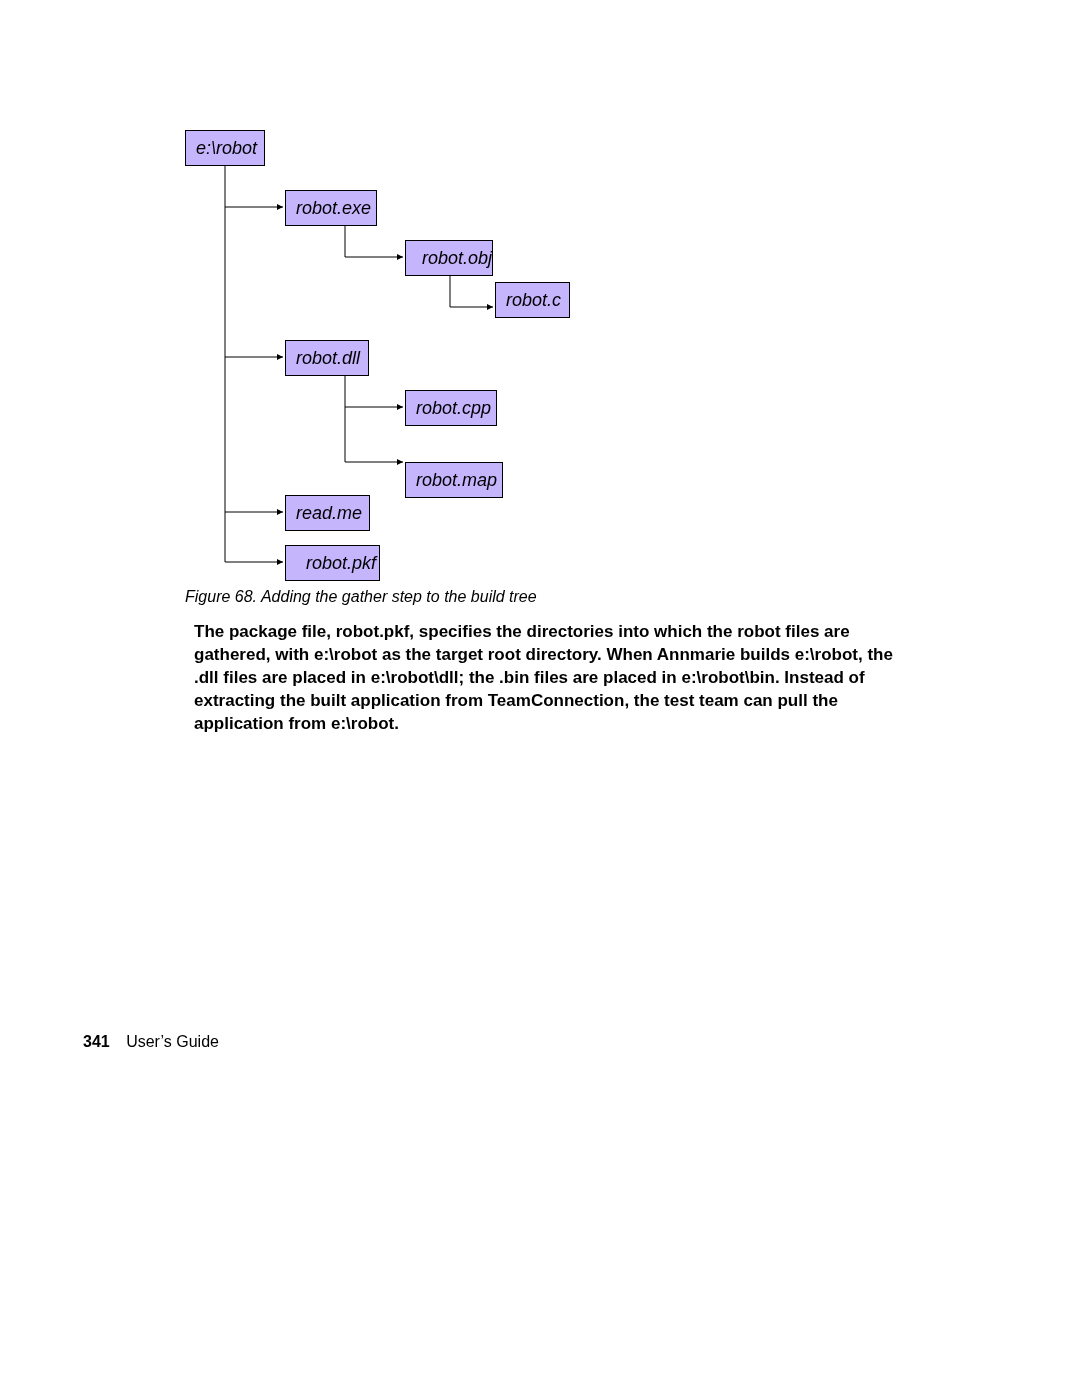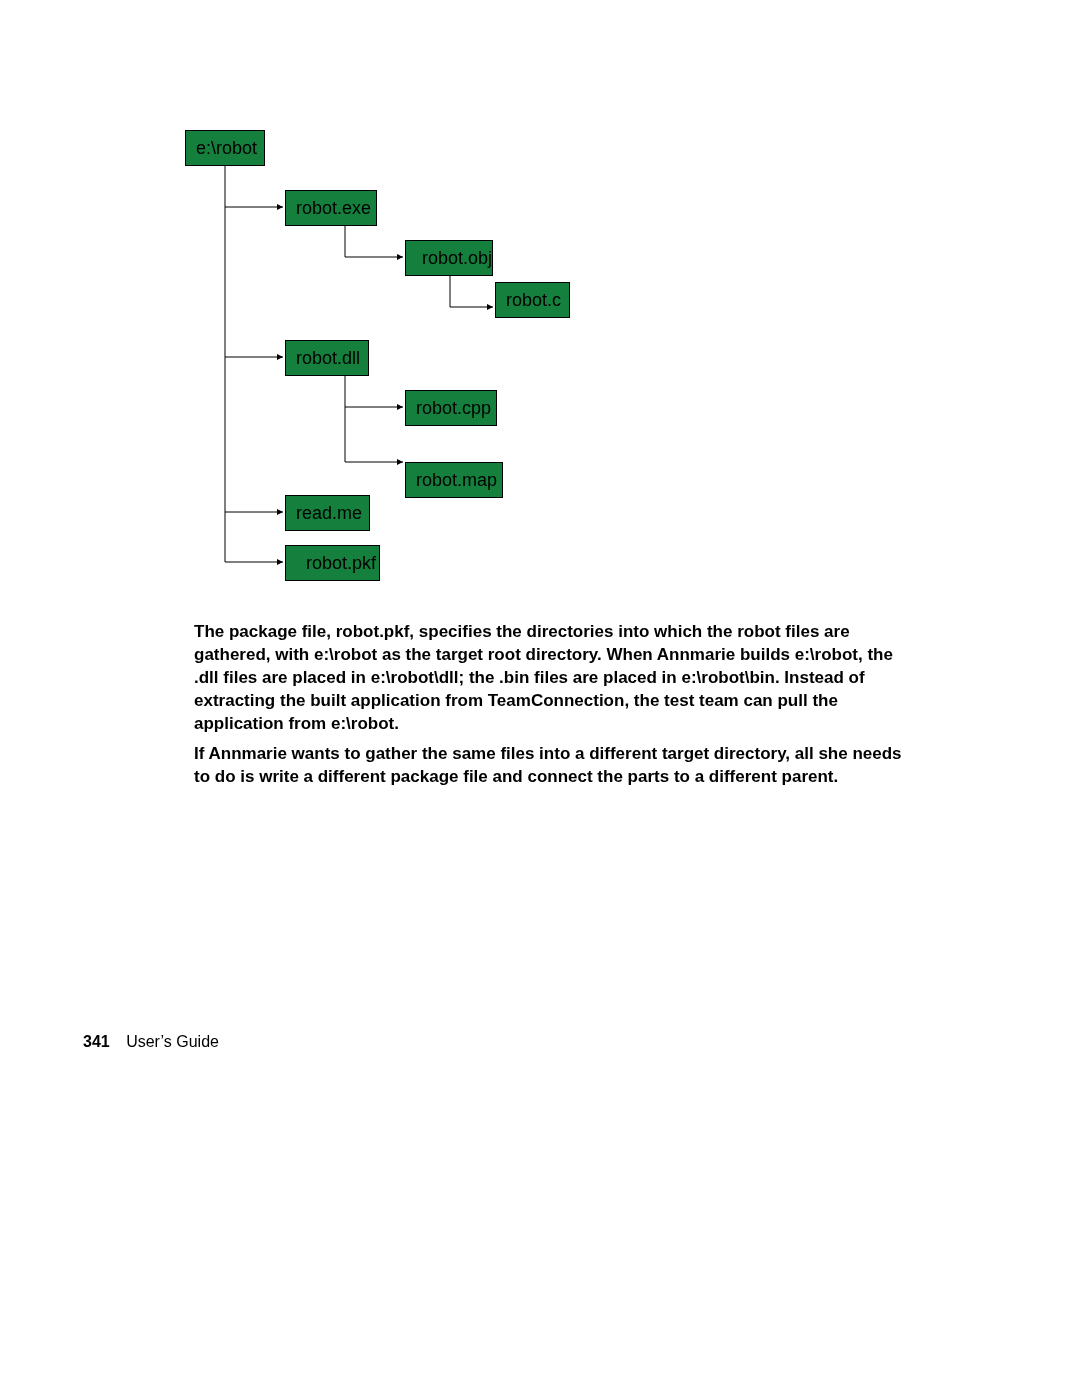--- a/index.html
+++ b/index.html
@@ -19,27 +19,28 @@
   .diagram {
     position: absolute;
     left: 185px;
     top: 130px;
     width: 500px;
     height: 450px;
   }
   .node {
     position: absolute;
     border: 1px solid #000;
-    background: #15803d;
+    background: #c4b5fd;
     font-size: 18px;
     line-height: 34px;
     height: 34px;
     padding: 0 10px;
     white-space: nowrap;
     box-sizing: content-box;
+    font-style: italic;
   }
   .node-eroot   { left: 0px;   top: 0px;   width: 58px; }
   .node-exe     { left: 100px; top: 60px;  width: 70px; }
   .node-obj     { left: 220px; top: 110px; width: 60px; padding-left: 16px; }
   .node-c       { left: 310px; top: 152px; width: 53px; }
   .node-dll     { left: 100px; top: 210px; width: 62px; text-align: right; }
   .node-cpp     { left: 220px; top: 260px; width: 70px; }
   .node-map     { left: 220px; top: 332px; width: 76px; }
   .node-readme  { left: 100px; top: 365px; width: 63px; }
   .node-pkf     { left: 100px; top: 415px; width: 63px; padding-left: 20px; }
@@ -123,22 +124,25 @@
     <div class="node node-exe">robot.exe</div>
     <div class="node node-obj">robot.obj</div>
     <div class="node node-c">robot.c</div>
     <div class="node node-dll">robot.dll</div>
     <div class="node node-cpp">robot.cpp</div>
     <div class="node node-map">robot.map</div>
     <div class="node node-readme">read.me</div>
     <div class="node node-pkf">robot.pkf</div>
   </div>
 
+  <div class="caption">
+    <span class="fig-no">Figure 68.</span>
+    <span>Adding the gather step to the build tree</span>
+  </div>
 
   <div class="body-text para1">The package file, robot.pkf, specifies the directories into which the robot files are gathered, with e:\robot as the target root directory. When Annmarie builds e:\robot, the .dll files are placed in e:\robot\dll; the .bin files are placed in e:\robot\bin. Instead of extracting the built application from TeamConnection, the test team can pull the application from e:\robot.</div>
-  <div class="body-text para2">If Annmarie wants to gather the same files into a different target directory, all she needs to do is write a different package file and connect the parts to a different parent.</div>
 
   <div class="footer">
     <span class="pnum">341</span>
     <span>User’s Guide</span>
   </div>
 
 </div>
 
 </body></html>

